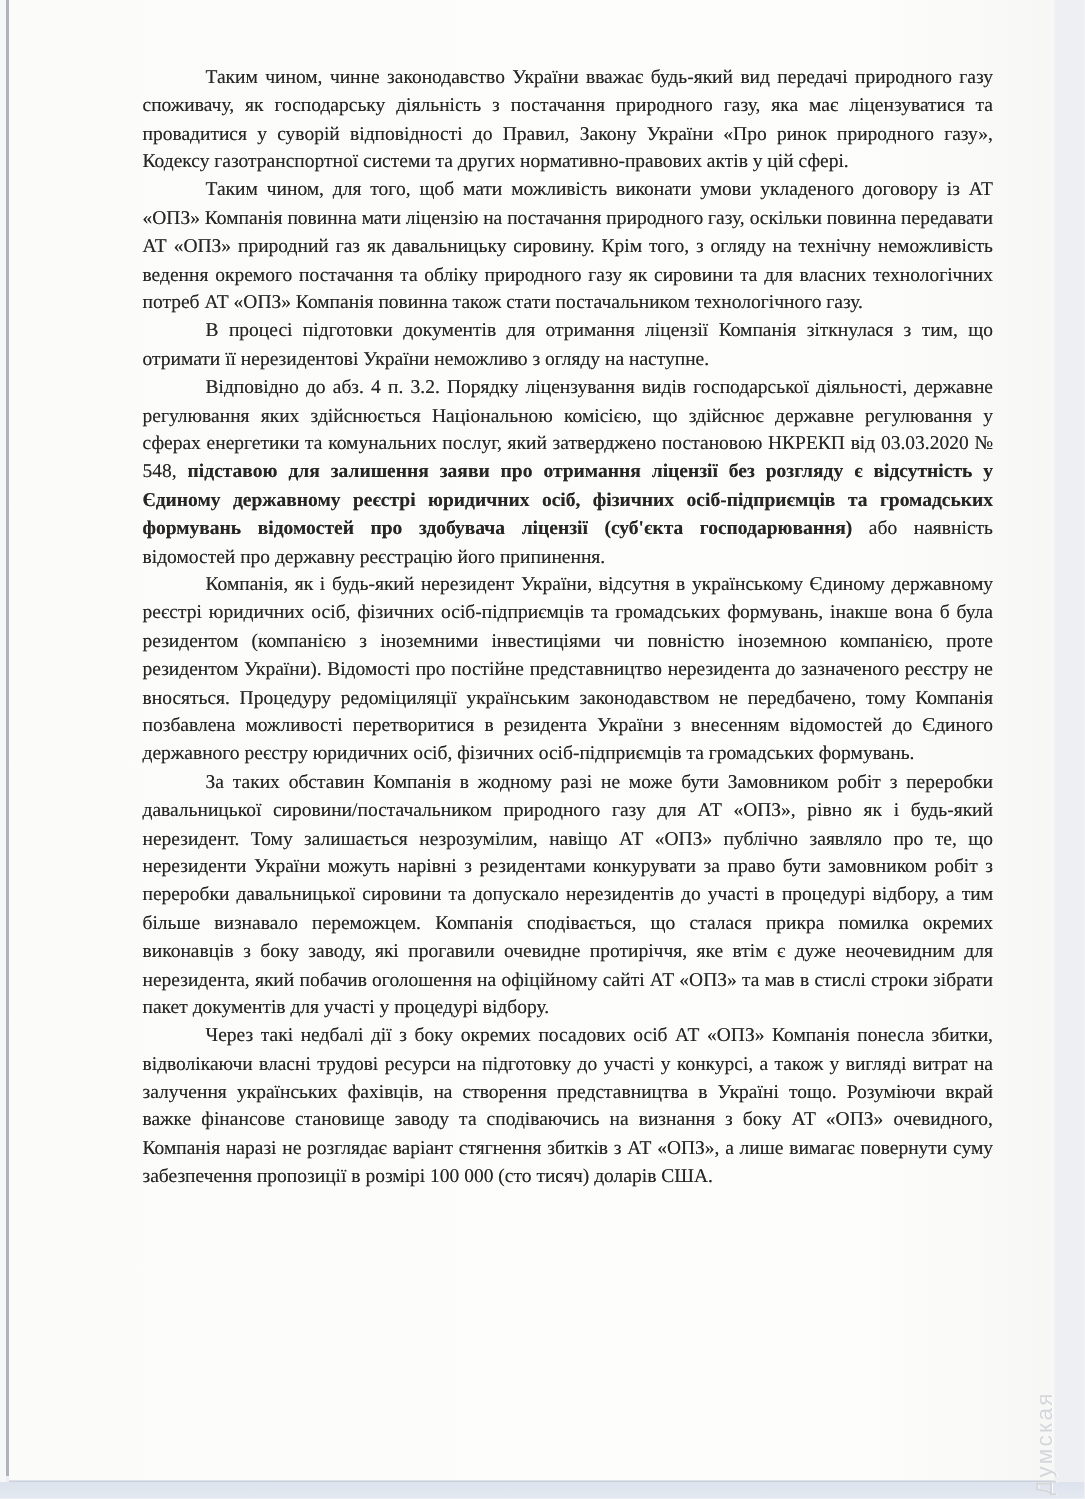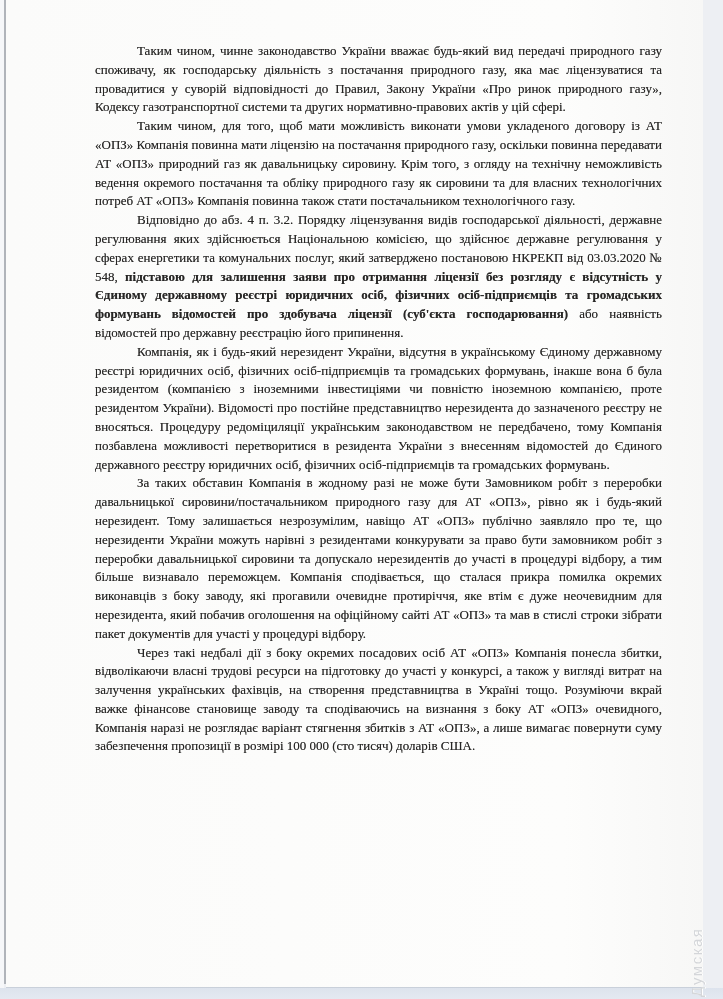--- a/index.html
+++ b/index.html
@@ -67,20 +67,21 @@
 </style>
 </head>
 <body>
 
 <div class="canvas">
   <div class="edge-left-bg"></div>
   <div class="page">
     <div class="text-block">
         <p class="para"><span class="run">Таким чином, чинне законодавство України вважає будь-який вид передачі природного газу споживачу, як господарську діяльність з постачання природного газу, яка має ліцензуватися та провадитися у суворій відповідності до Правил, Закону України «Про ринок природного газу», Кодексу газотранспортної системи та других нормативно-правових актів у цій сфері.</span></p>
         <p class="para"><span class="run">Таким чином, для того, щоб мати можливість виконати умови укладеного договору із АТ «ОПЗ» Компанія повинна мати ліцензію на постачання природного газу, оскільки повинна передавати АТ «ОПЗ» природний газ як давальницьку сировину. Крім того, з огляду на технічну неможливість ведення окремого постачання та обліку природного газу як сировини та для власних технологічних потреб АТ «ОПЗ» Компанія повинна також стати постачальником технологічного газу.</span></p>
+        <p class="para"><span class="run">В процесі підготовки документів для отримання ліцензії Компанія зіткнулася з тим, що отримати її нерезидентові України неможливо з огляду на наступне.</span></p>
         <p class="para"><span class="run">Відповідно до абз. 4 п. 3.2.  Порядку ліцензування видів господарської діяльності, державне регулювання яких здійснюється Національною комісією, що здійснює державне регулювання у сферах енергетики та комунальних послуг, який затверджено постановою НКРЕКП від 03.03.2020  № 548, </span><span class="run-bold">підставою для залишення заяви про отримання ліцензії без розгляду є відсутність у Єдиному державному реєстрі юридичних осіб, фізичних осіб-підприємців та громадських формувань відомостей про здобувача ліцензії (суб'єкта господарювання)</span><span class="run"> або наявність відомостей про державну реєстрацію його припинення.</span></p>
         <p class="para"><span class="run">Компанія, як і будь-який нерезидент України, відсутня в українському Єдиному державному реєстрі юридичних осіб, фізичних осіб-підприємців та громадських формувань, інакше вона б була резидентом (компанією з іноземними інвестиціями чи повністю іноземною компанією, проте резидентом України). Відомості про постійне представництво нерезидента до зазначеного реєстру не вносяться. Процедуру редоміциляції українським законодавством не передбачено, тому Компанія позбавлена можливості перетворитися в резидента України з внесенням відомостей до Єдиного державного реєстру юридичних осіб, фізичних осіб-підприємців та громадських формувань.</span></p>
         <p class="para"><span class="run">За таких обставин Компанія в жодному разі не може бути Замовником робіт з переробки давальницької сировини/постачальником природного газу для АТ «ОПЗ», рівно як і будь-який нерезидент. Тому залишається незрозумілим, навіщо АТ «ОПЗ» публічно заявляло про те, що нерезиденти України можуть нарівні з резидентами конкурувати за право бути замовником робіт з переробки давальницької сировини та допускало нерезидентів до участі в процедурі відбору, а тим більше визнавало переможцем. Компанія сподівається, що сталася прикра помилка окремих виконавців з боку заводу, які прогавили очевидне протиріччя, яке втім є дуже неочевидним для нерезидента, який побачив оголошення на офіційному сайті АТ «ОПЗ» та мав в стислі строки зібрати пакет документів для участі у процедурі відбору.</span></p>
         <p class="para"><span class="run">Через такі недбалі дії з боку окремих посадових осіб АТ «ОПЗ» Компанія понесла збитки, відволікаючи власні трудові ресурси на підготовку до участі у конкурсі, а також у вигляді витрат на залучення українських фахівців, на створення представництва в Україні тощо. Розуміючи вкрай важке фінансове становище заводу та сподіваючись на визнання з боку АТ «ОПЗ» очевидного, Компанія наразі не розглядає варіант стягнення збитків з АТ «ОПЗ», а лише вимагає повернути суму забезпечення пропозиції в розмірі 100 000 (сто тисяч) доларів США.</span></p>
       </div>
   </div>
   <div class="edge-left-line"></div>
   <div class="edge-bottom"></div>
   <div class="watermark">Думская</div>
 </div>

